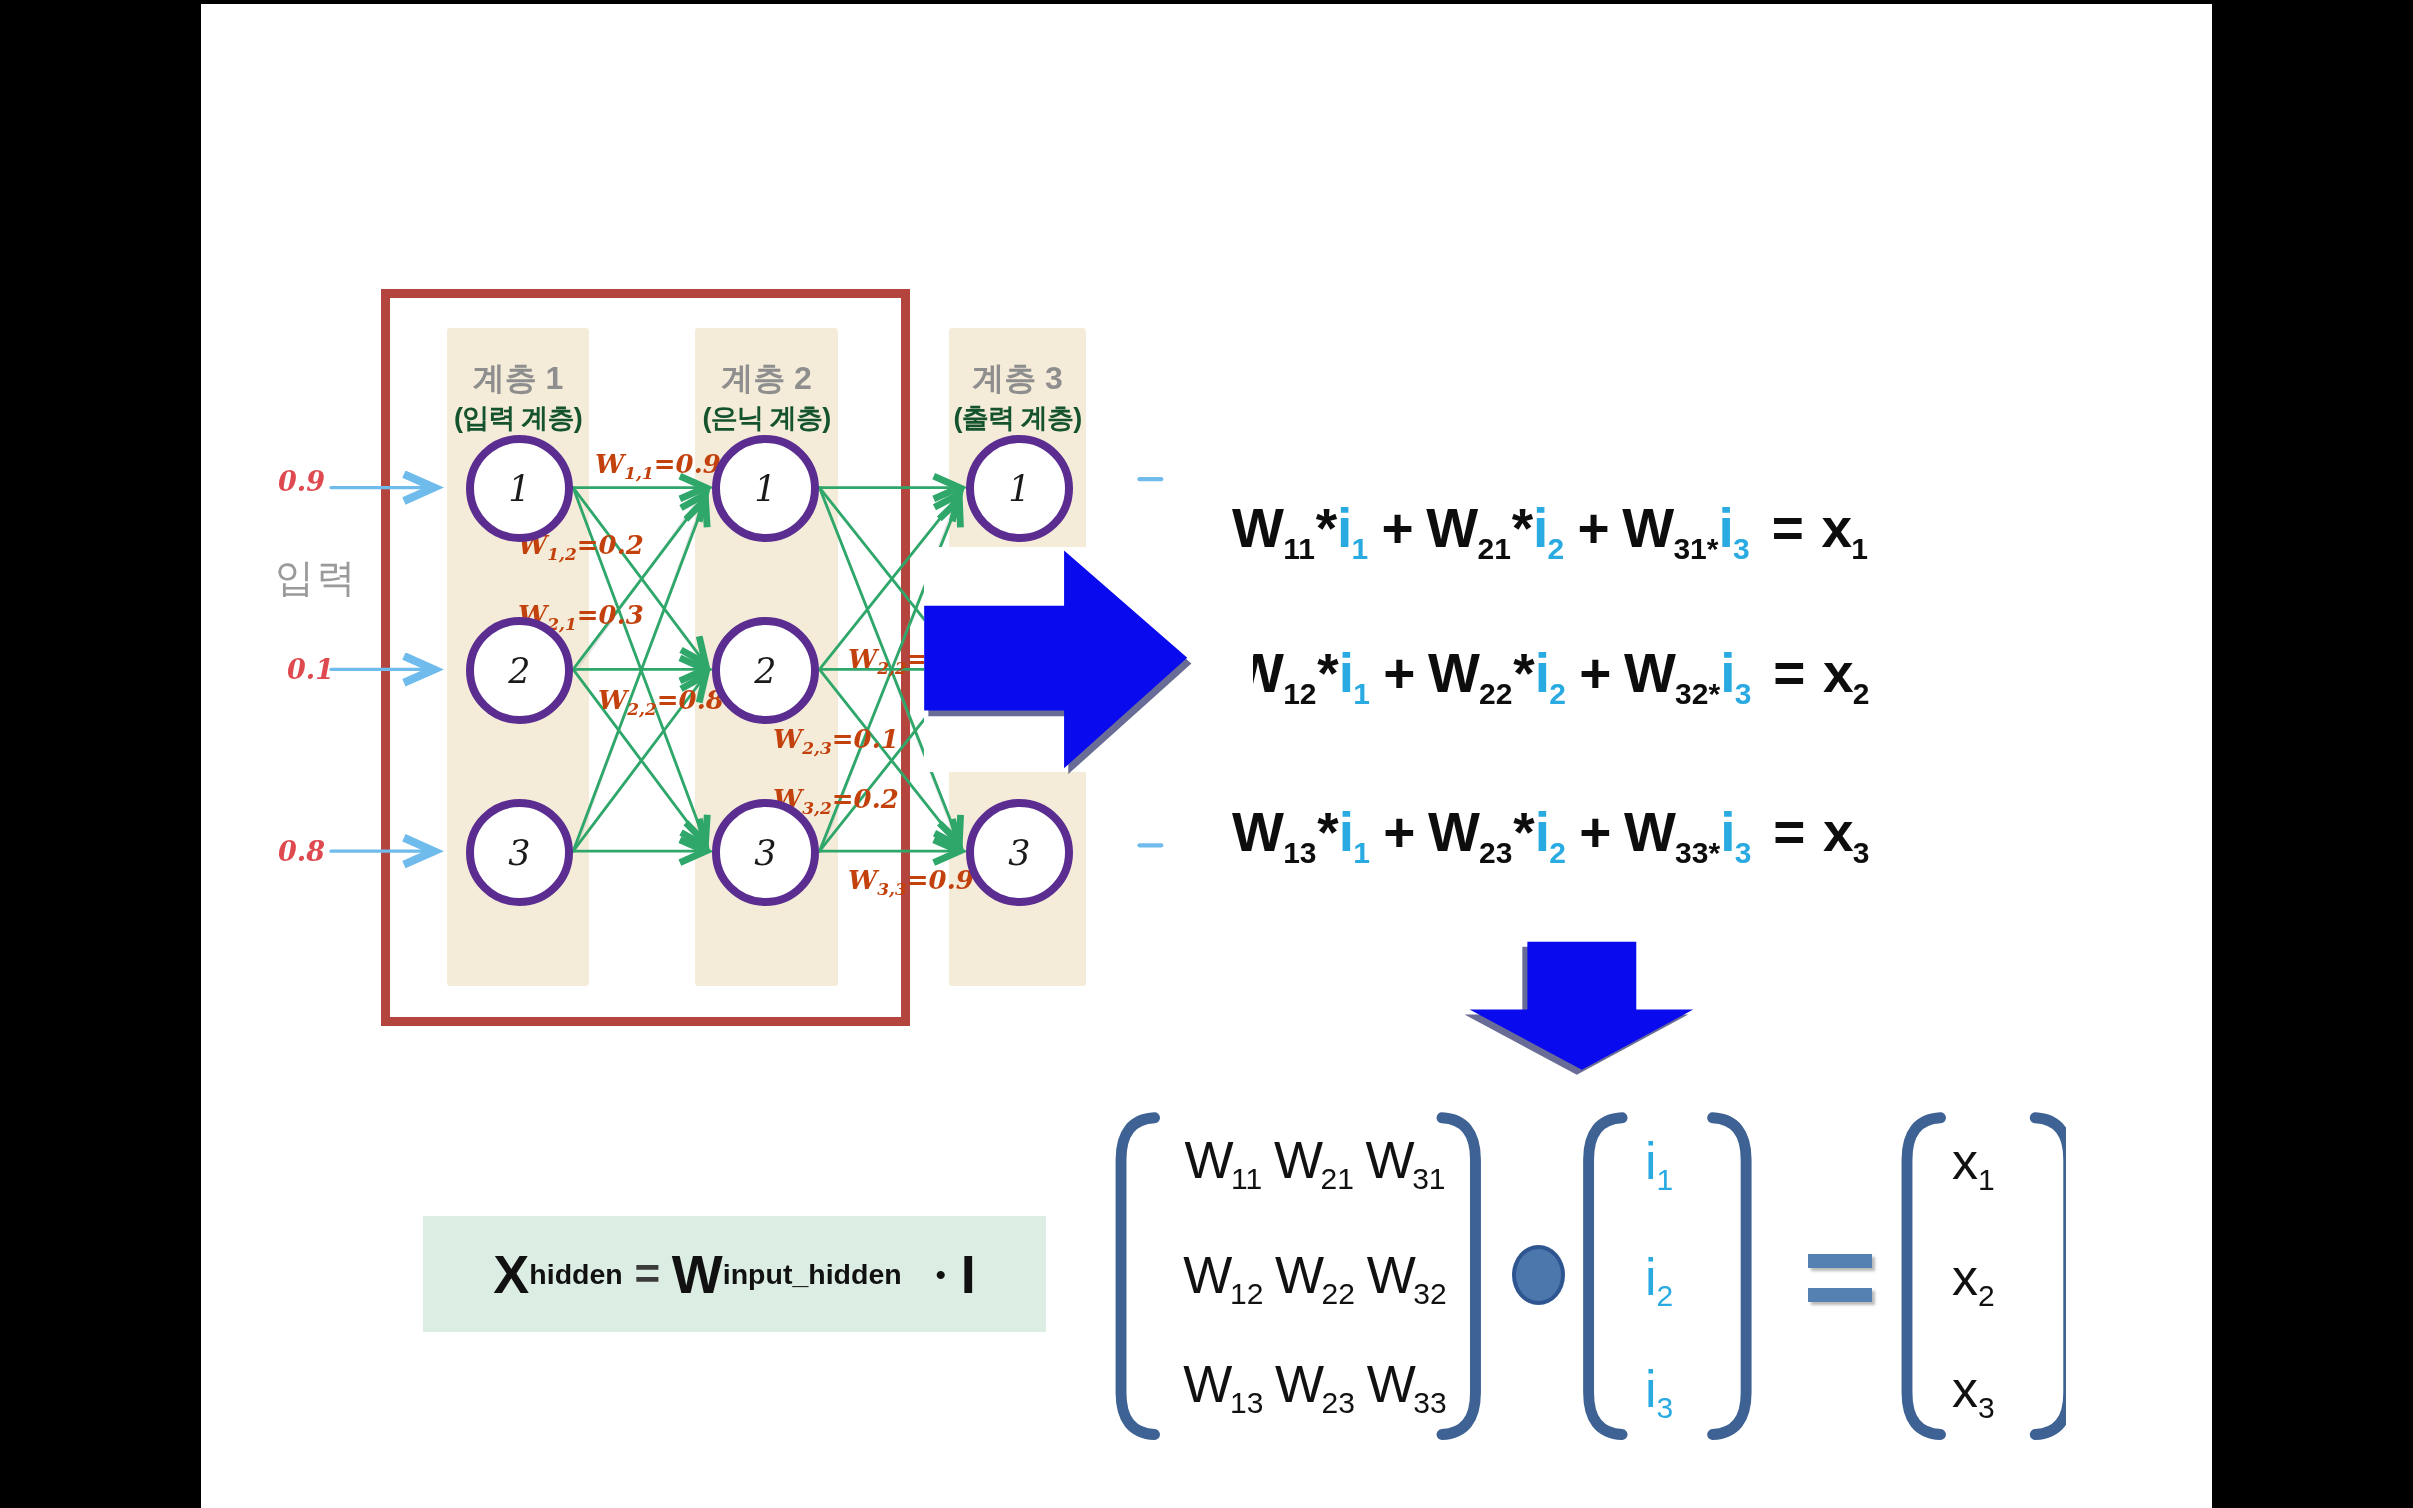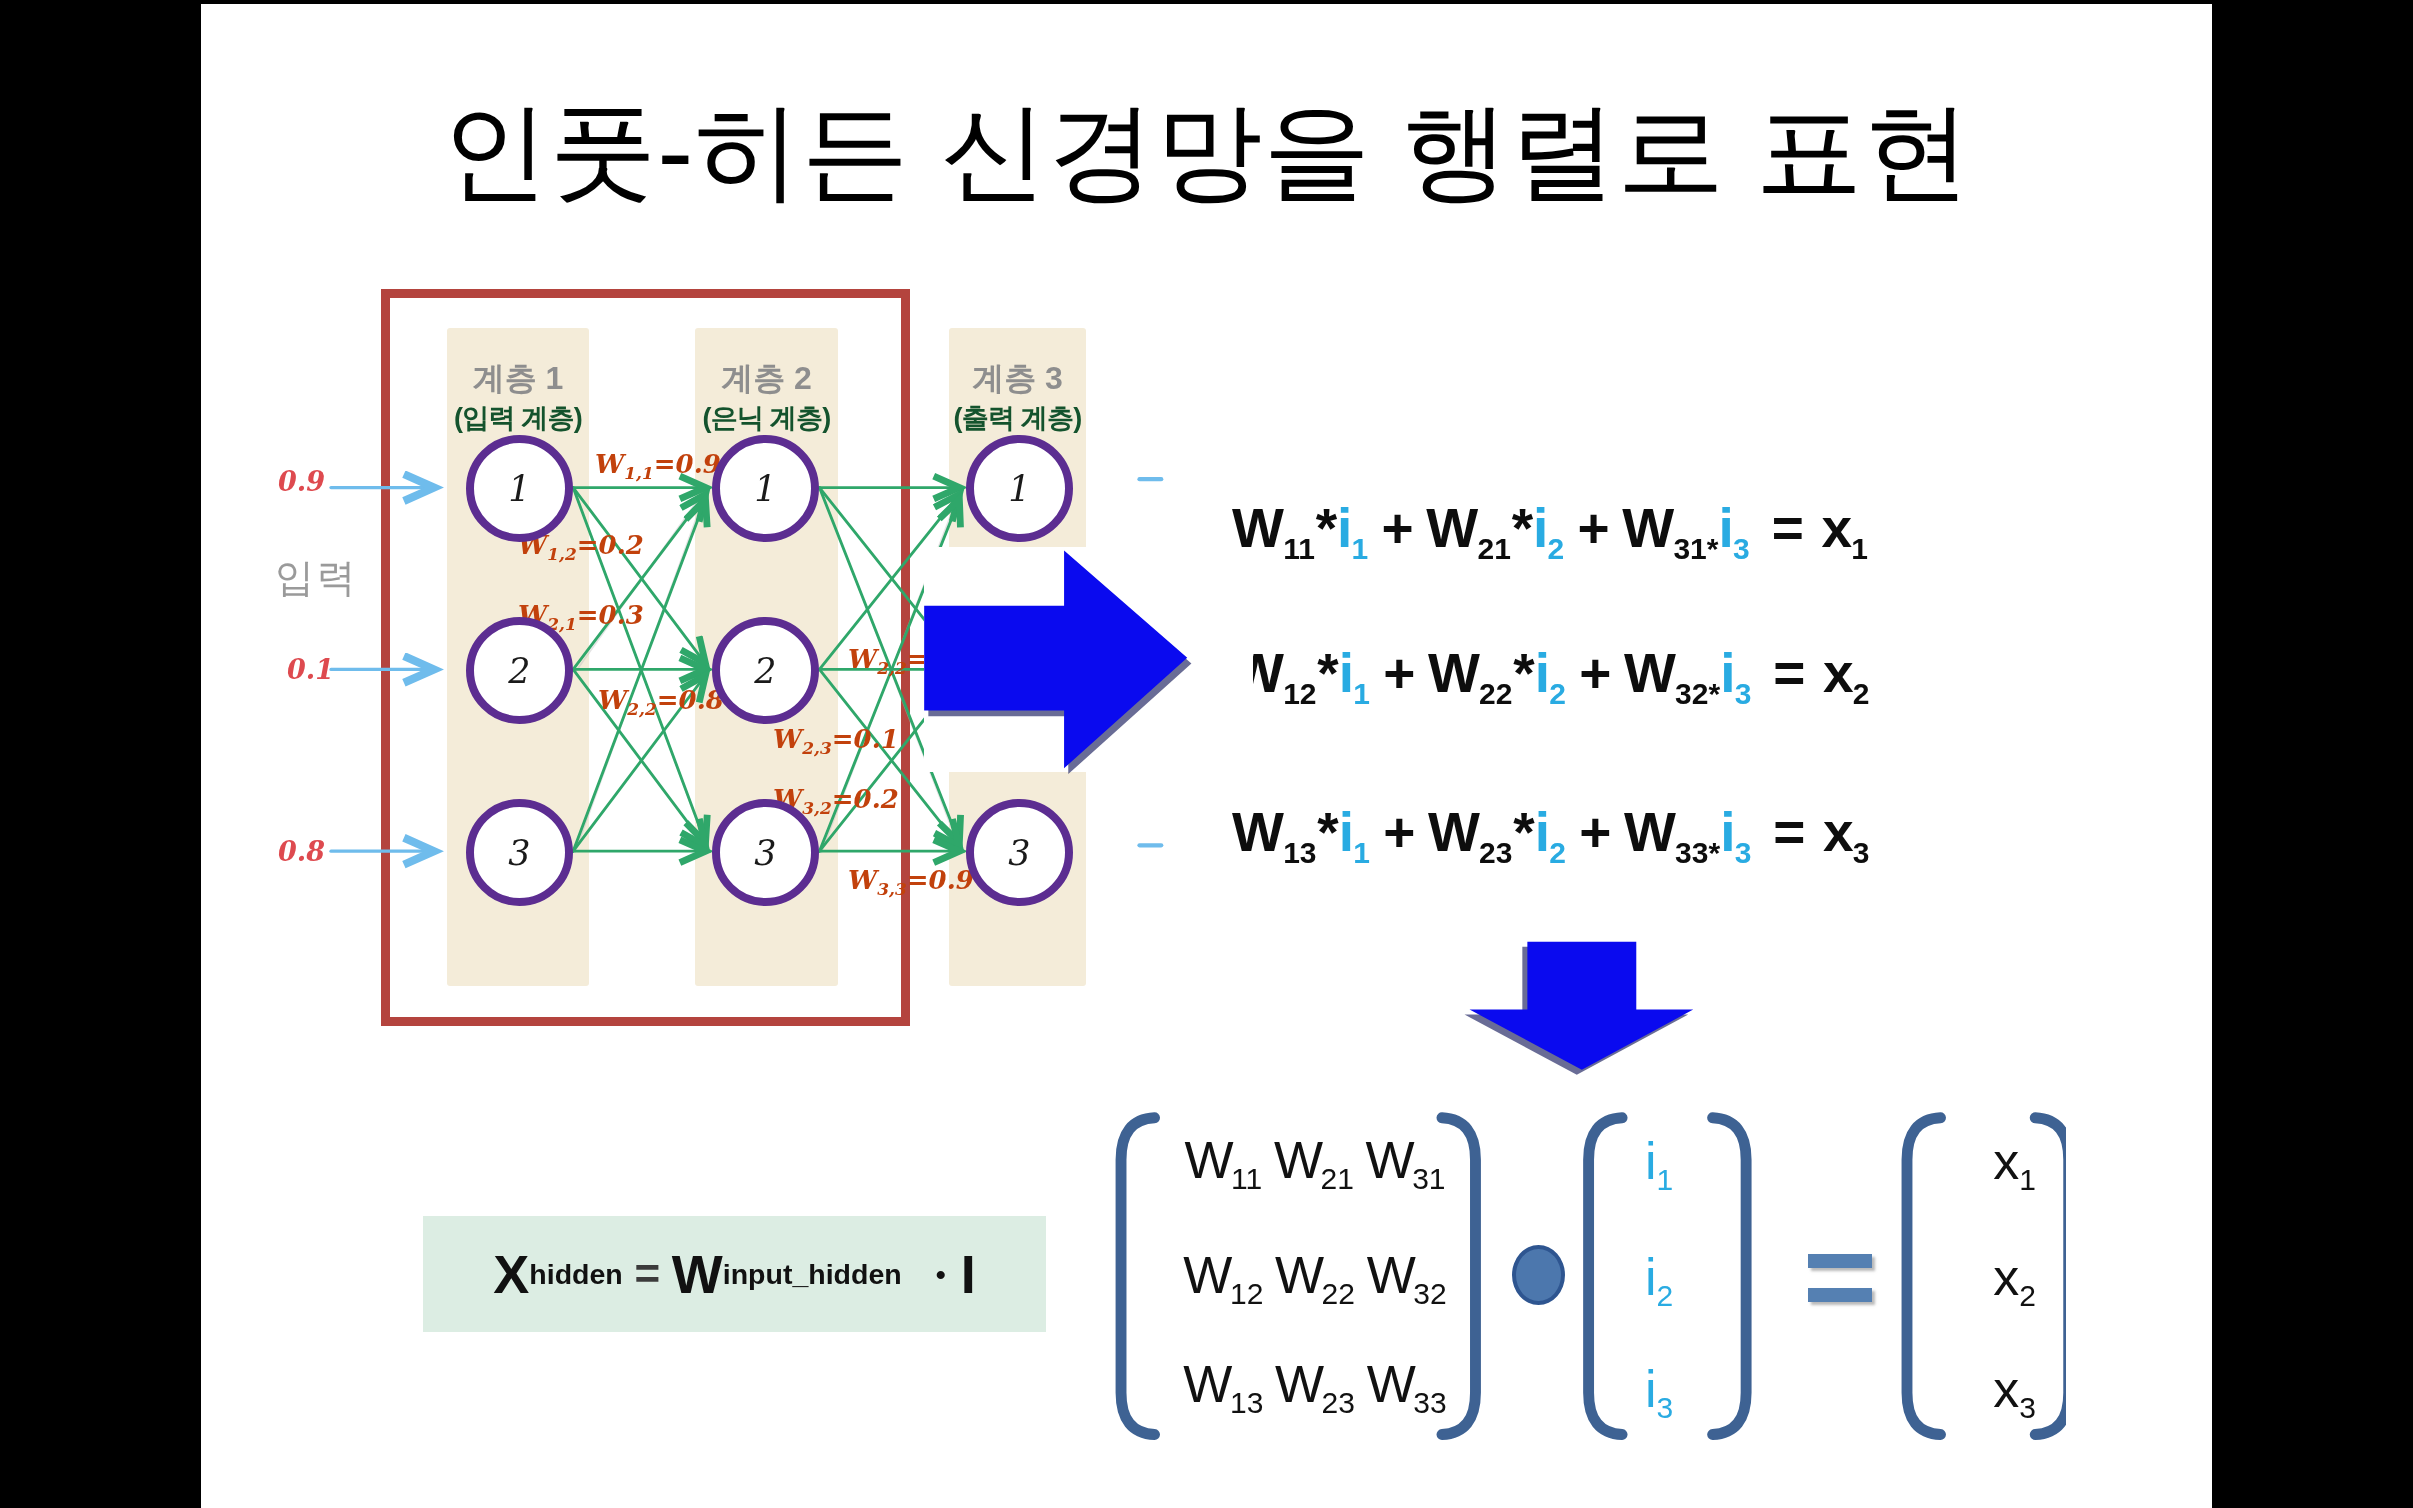--- a/index.html
+++ b/index.html
@@ -47,21 +47,21 @@
   .eqsign{margin:0 18.4px 0 22px;}
   .star{margin:0 0.8px;}
 
   
   .matrix{position:absolute;left:0;top:1106px;width:1865px;height:337px;overflow:hidden;z-index:4;}
   .mrow{position:absolute;left:980px;width:268px;display:flex;justify-content:center;gap:11.7px;
         font-size:52px;font-weight:400;letter-spacing:-2.5px;color:#111;}
   .mrow sub{font-size:30px;letter-spacing:0;}
   .mi{position:absolute;left:1416px;width:84px;text-align:center;font-size:52px;color:#29ABE2;}
   .mi sub{font-size:30px;}
-  .mx{position:absolute;left:1751px;width:84px;text-align:right;font-size:52px;color:#111;}
+  .mx{position:absolute;left:1751px;width:84px;text-align:left;font-size:52px;color:#111;}
   .mx sub{font-size:30px;}
   .dotop{position:absolute;left:1311px;top:139px;width:45px;height:52px;border-radius:50%;
          background:#4C77AD;border:4.2px solid #2E5590;}
   .eqbar{position:absolute;left:1607px;width:64px;height:14.2px;background:#5580B2;
          box-shadow:3.4px 3.4px 2.5px rgba(130,130,130,.55);}
 
   
   .fbox{position:absolute;left:222px;top:1216px;width:623px;height:116px;background:#DCEDE3;z-index:4;
         display:flex;align-items:center;justify-content:center;white-space:nowrap;}
   .fbox .big{font-size:54px;font-weight:700;color:#111;}
@@ -69,21 +69,20 @@
   .fbox .feq{font-size:44px;font-weight:700;color:#3b3b3b;margin:0 11.7px;}
   .fbox .fdot{font-size:28.5px;font-weight:700;margin:0 15px 0 34px;}
 </style>
 </head>
 <body>
 
 <div class="stage">
   <div class="slide">
     <div class="topstrip"></div>
 
-    <div class="title">인풋-히든 신경망을 행렬로 표현</div>
 
     <div class="panel p1">
       <div class="ltitle">계층 1</div>
       <div class="lsub">(입력 계층)</div>
     </div>
     <div class="panel p2">
       <div class="ltitle">계층 2</div>
       <div class="lsub">(은닉 계층)</div>
     </div>
     <div class="panel p3">

